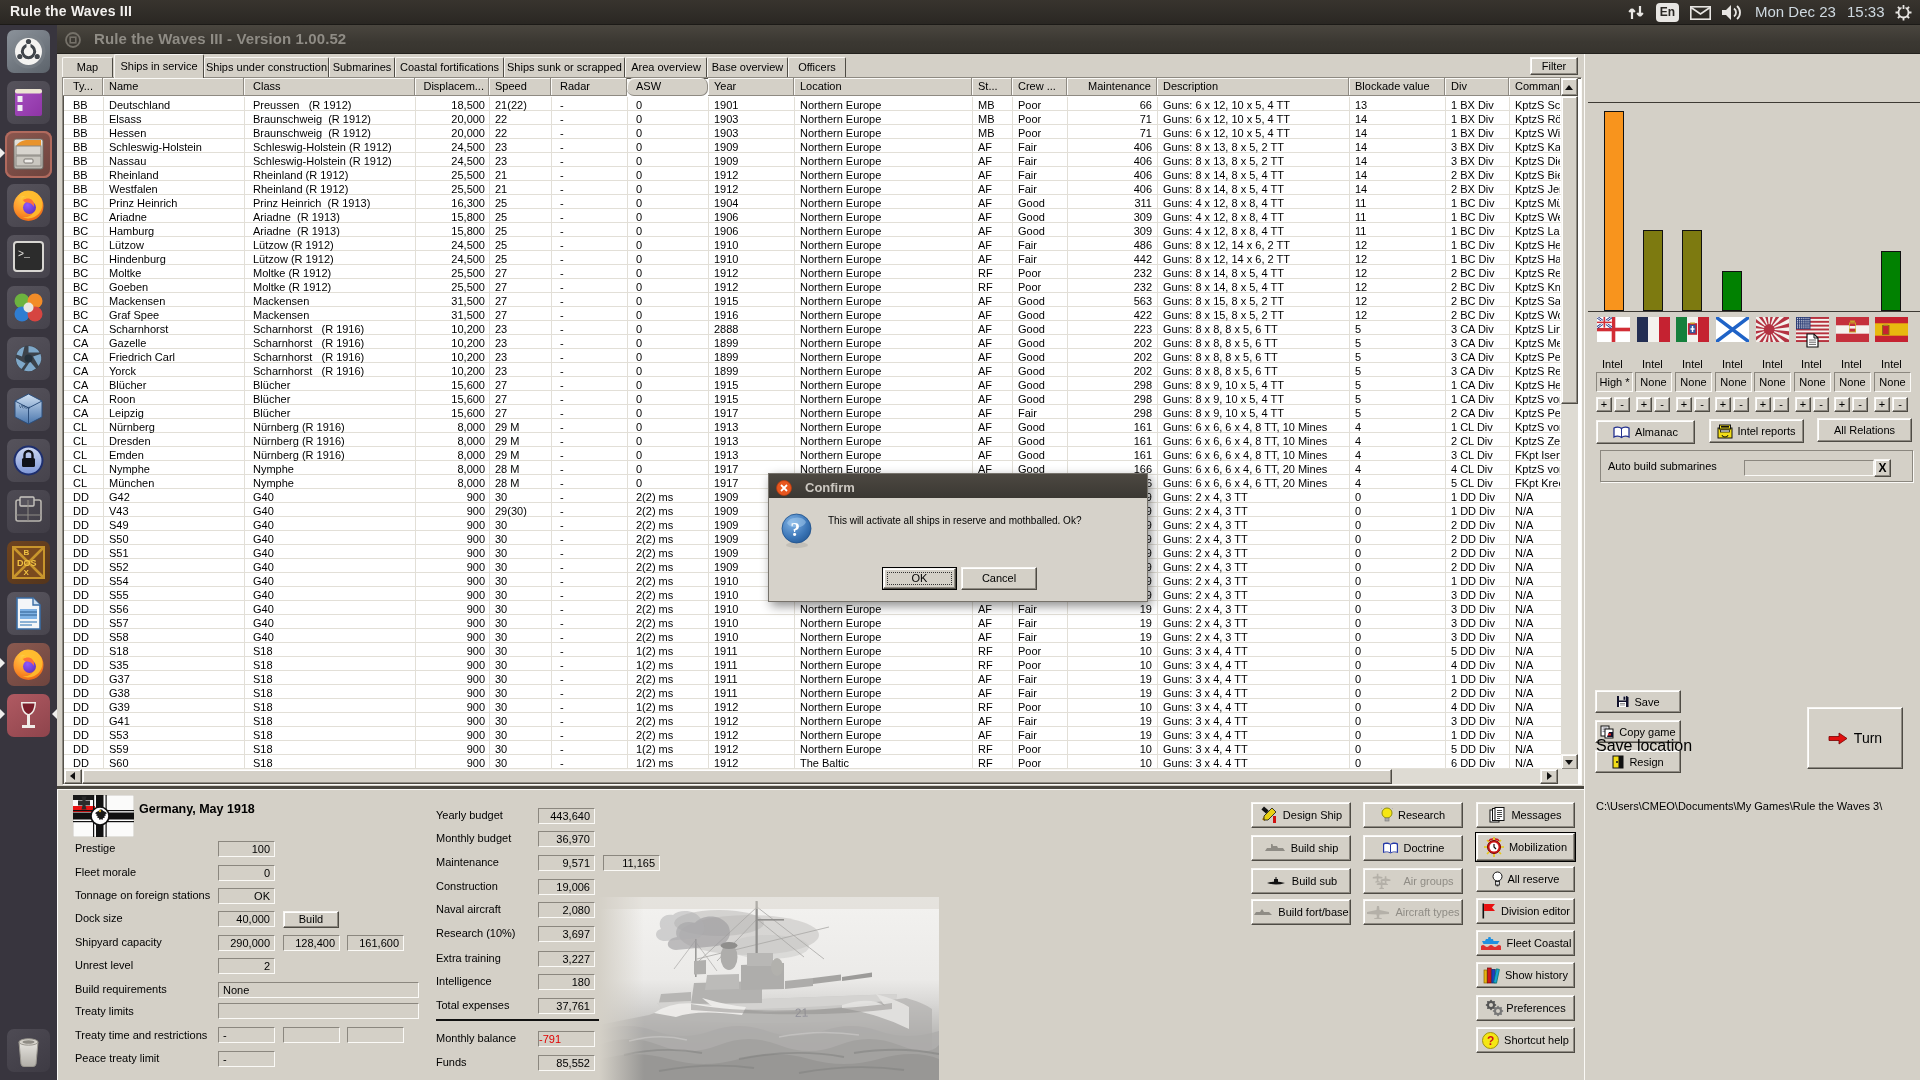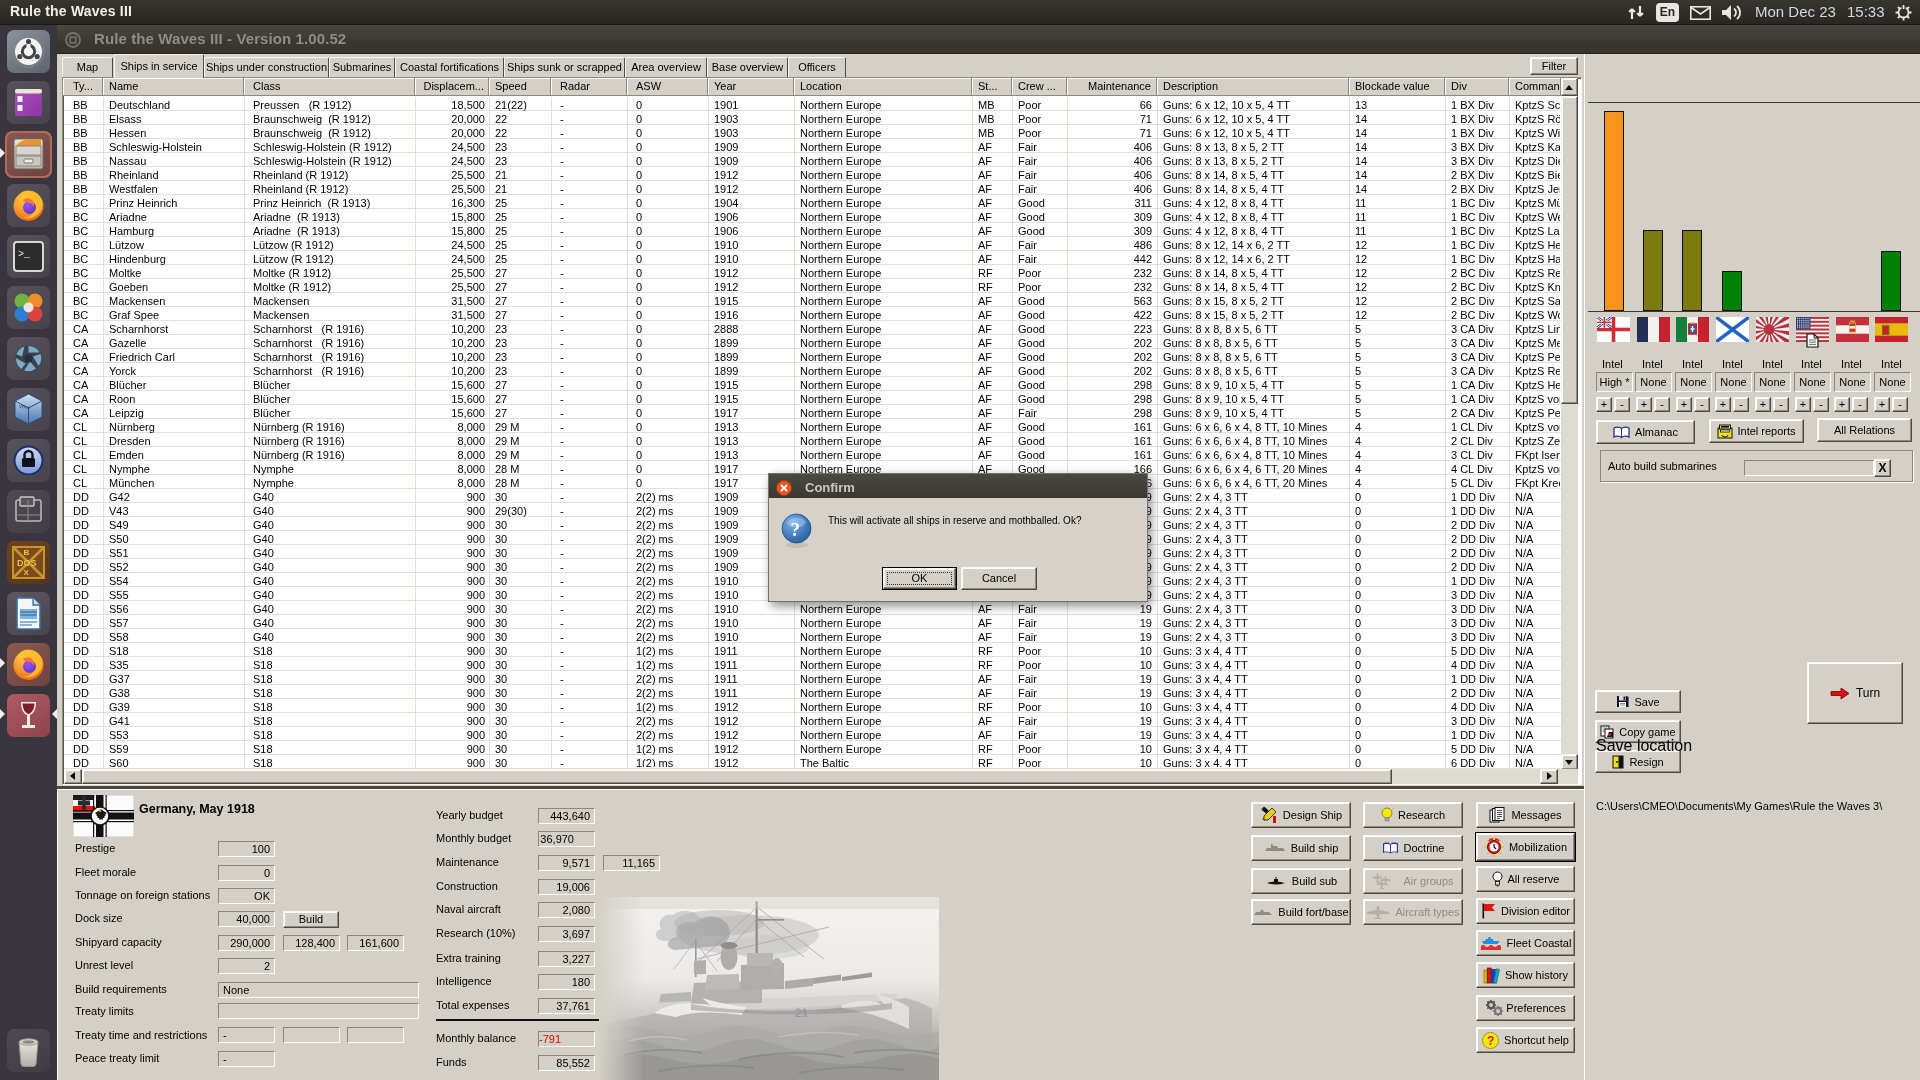--- a/index.html
+++ b/index.html
@@ -221,21 +221,21 @@
     <div class="tab" style="left:788px;width:58px;line-height:19px">Officers</div>
     <div class="btn" style="left:1530px;top:57px;width:48px;height:18px;line-height:16px">Filter</div>
     <div class="a" style="left:62px;top:77px;width:1520px;height:708px;background:#fff;border:1px solid #8e8a82;border-right-color:#fbfaf7;border-bottom-color:#fbfaf7;box-shadow:inset 1px 1px 0 #55524b"></div>
     <div class="a" style="left:64px;top:97px;width:1497px;height:672px;background:repeating-linear-gradient(to bottom,#fff 0px,#fff 13px,#e2dfd7 13px,#e2dfd7 14px)"></div>
     <div class="hc" style="left:63px;width:40px;padding-left:10px;">Ty...</div>
     <div class="hc" style="left:103px;width:141px;padding-left:6px;">Name</div>
     <div class="hc" style="left:244px;width:171px;padding-left:9px;">Class</div>
     <div class="hc" style="left:415px;width:74px;padding-right:4px;text-align:right;">Displacem...</div>
     <div class="hc" style="left:489px;width:62px;padding-left:6px;">Speed</div>
     <div class="hc" style="left:551px;width:76px;padding-left:9px;">Radar</div>
-    <div class="hc" style="left:627px;width:81px;padding-left:9px;">ASW</div>
+    <div class="hc" style="left:627px;width:81px;padding-left:9px;border-radius:7px;">ASW</div>
     <div class="hc" style="left:708px;width:86px;padding-left:6px;">Year</div>
     <div class="hc" style="left:794px;width:178px;padding-left:6px;">Location</div>
     <div class="hc" style="left:972px;width:40px;padding-left:6px;">St...</div>
     <div class="hc" style="left:1012px;width:55px;padding-left:6px;">Crew ...</div>
     <div class="hc" style="left:1067px;width:90px;padding-right:5px;text-align:right;">Maintenance</div>
     <div class="hc" style="left:1157px;width:192px;padding-left:6px;">Description</div>
     <div class="hc" style="left:1349px;width:96px;padding-left:6px;">Blockade value</div>
     <div class="hc" style="left:1445px;width:64px;padding-left:6px;">Div</div>
     <div class="hc" style="left:1509px;width:52px;padding-left:6px;">Command</div>
     <div class="a" style="left:64px;top:96px;width:1497px;height:1px;background:#fff"></div>
@@ -1241,21 +1241,21 @@
       <span style="margin-left:4px">Copy game</span>
     </div>
     <div class="btn btnf" style="left:1595px;top:750px;width:86px;height:23px">
       <svg width="12" height="14" viewBox="0 0 12 14">
         <rect x="1" y="1" width="10" height="12" fill="#f2dd18" stroke="#111"></rect>
         <rect x="6.5" y="1" width="4.5" height="12" fill="#111"></rect>
         <circle cx="5" cy="7" r="1" fill="#111"></circle>
       </svg>
       <span style="margin-left:5px">Resign</span>
     </div>
-    <div class="btn btnf" style="left:1807px;top:662px;width:96px;height:62px;font-size:12px">
+    <div class="btn btnf" style="left:1807px;top:707px;width:96px;height:62px;font-size:14px">
       <svg width="20" height="13" viewBox="0 0 20 13">
         <path d="M1 4.5 h10 V1 L19 6.5 L11 12 V8.5 H1 Z" fill="#e01010" stroke="#700" stroke-width="0.8"></path>
       </svg>
       <span style="margin-left:6px">Turn</span>
     </div>
     <div class="a" style="left:1596px;top:737px;font-size:16px;color:#000;font-weight:normal;white-space:nowrap;">Save location</div>
     <div class="a" style="left:1596px;top:800px;font-size:11px;color:#000;font-weight:normal;white-space:nowrap;">C:\Users\CMEO\Documents\My Games\Rule the Waves 3\</div>
     <div class="a" style="left:57px;top:789px;width:1527px;height:291px;background:#d4d0c7;border-top:1px solid #fbfaf7;border-left:1px solid #fbfaf7"></div>
     <div class="a" style="left:73px;top:795px;width:61px;height:42px"><svg width="61" height="42" viewBox="0 0 61 42">
 <rect width="61" height="42" fill="#fbfbfa" stroke="#c9c6bf" stroke-width="1"></rect>
@@ -1295,21 +1295,21 @@
     <div class="sunk" style="left:218px;top:1003px;width:201px;height:16px;padding-left:4px;line-height:15px"></div>
     <div class="a" style="left:75px;top:1029px;font-size:11px;color:#000;font-weight:normal;white-space:nowrap;">Treaty time and restrictions</div>
     <div class="sunk" style="left:218px;top:1027px;width:57px;height:16px;padding-left:4px;line-height:15px">-</div>
     <div class="sunk" style="left:283px;top:1027px;width:57px;height:16px;padding-left:4px;line-height:15px"></div>
     <div class="sunk" style="left:347px;top:1027px;width:57px;height:16px;padding-left:4px;line-height:15px"></div>
     <div class="a" style="left:75px;top:1052px;font-size:11px;color:#000;font-weight:normal;white-space:nowrap;">Peace treaty limit</div>
     <div class="sunk" style="left:218px;top:1051px;width:57px;height:16px;padding-left:4px;line-height:15px">-</div>
     <div class="a" style="left:436px;top:809px;font-size:11px;color:#000;font-weight:normal;white-space:nowrap;">Yearly budget</div>
     <div class="sunk" style="left:538px;top:808px;width:57px;height:16px;padding-right:4px;text-align:right;line-height:15px">443,640</div>
     <div class="a" style="left:436px;top:832px;font-size:11px;color:#000;font-weight:normal;white-space:nowrap;">Monthly budget</div>
-    <div class="sunk" style="left:538px;top:831px;width:57px;height:16px;padding-right:20px;text-align:right;line-height:15px">36,970</div>
+    <div class="sunk" style="left:538px;top:831px;width:57px;height:16px;padding-right:4px;text-align:right;line-height:15px">36,970</div>
     <div class="a" style="left:436px;top:856px;font-size:11px;color:#000;font-weight:normal;white-space:nowrap;">Maintenance</div>
     <div class="sunk" style="left:538px;top:855px;width:57px;height:16px;padding-right:4px;text-align:right;line-height:15px">9,571</div>
     <div class="sunk" style="left:603px;top:855px;width:57px;height:16px;padding-right:4px;text-align:right;line-height:15px">11,165</div>
     <div class="a" style="left:436px;top:880px;font-size:11px;color:#000;font-weight:normal;white-space:nowrap;">Construction</div>
     <div class="sunk" style="left:538px;top:879px;width:57px;height:16px;padding-right:4px;text-align:right;line-height:15px">19,006</div>
     <div class="a" style="left:436px;top:903px;font-size:11px;color:#000;font-weight:normal;white-space:nowrap;">Naval aircraft</div>
     <div class="sunk" style="left:538px;top:902px;width:57px;height:16px;padding-right:4px;text-align:right;line-height:15px">2,080</div>
     <div class="a" style="left:436px;top:927px;font-size:11px;color:#000;font-weight:normal;white-space:nowrap;">Research (10%)</div>
     <div class="sunk" style="left:538px;top:926px;width:57px;height:16px;padding-right:4px;text-align:right;line-height:15px">3,697</div>
     <div class="a" style="left:436px;top:952px;font-size:11px;color:#000;font-weight:normal;white-space:nowrap;">Extra training</div>

